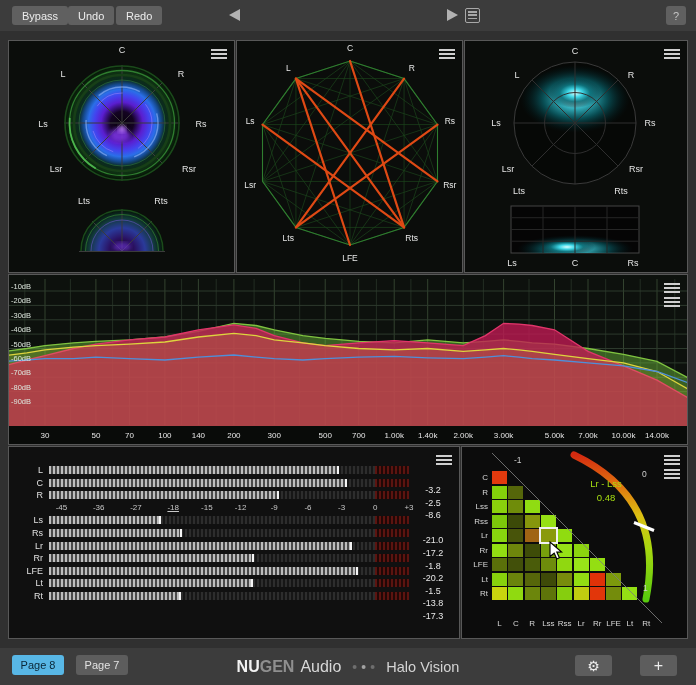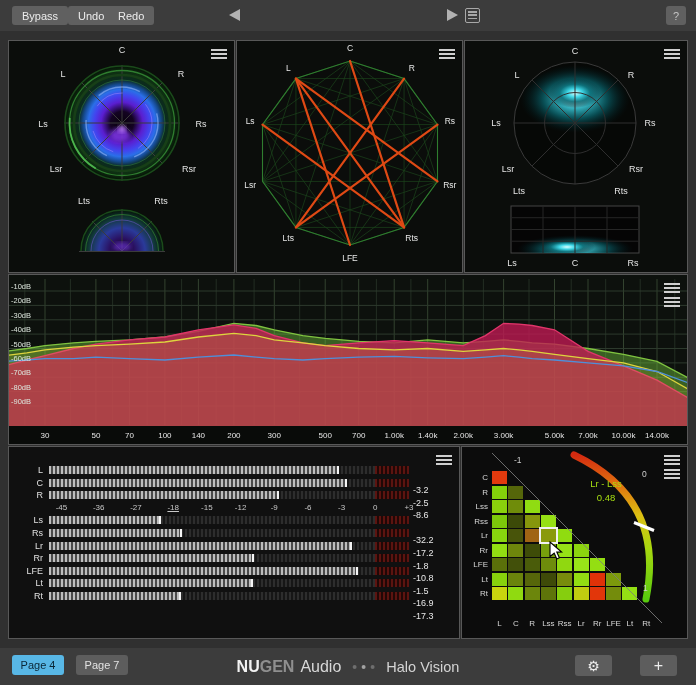--- a/index.html
+++ b/index.html
@@ -31,21 +31,21 @@
 .spec-ylab{font:7.5px "Liberation Sans",sans-serif;fill:#dde6dd;}
 .spec-xlab{font:8px "Liberation Sans",sans-serif;fill:#e6e6e6;}
 
 #meter-rows{position:absolute;left:0;top:0;right:0;bottom:0;padding:17px 6px 0 4px;}
 .m-row{display:flex;align-items:center;height:12.55px;}
 .m-label{width:36px;text-align:right;padding-right:6px;font-size:9px;color:#e0e0e0;flex:none;}
 .m-bar{position:relative;flex:1;height:8px;background:repeating-linear-gradient(90deg,#2d2d2d 0 2px,#161616 2px 4px);}
 .m-red{position:absolute;right:0;top:0;bottom:0;width:9.4%;background:repeating-linear-gradient(90deg,#5c1410 0 2px,#200806 2px 4px);}
 .m-fill{position:absolute;left:0;top:0;bottom:0;background:repeating-linear-gradient(90deg,#bdbdbd 0 2px,#4a4a4a 2px 4px);}
 .m-peak{position:absolute;top:0;bottom:0;width:2px;background:#f4f4f4;}
-.m-value{width:44px;text-align:left;font-size:9px;color:#e8e8e8;padding-left:4px;flex:none;margin-top:40px;}
+.m-value{width:44px;text-align:center;font-size:9px;color:#e8e8e8;padding-left:4px;flex:none;margin-top:40px;}
 .m-scale{position:relative;flex:1;height:100%;}
 .m-tick{position:absolute;top:1px;transform:translateX(-50%);font-size:8px;color:#c8c8c8;}
 
 #corr-matrix{position:absolute;left:0;top:0;right:0;bottom:0;}
 .corr-cell{position:absolute;width:15px;height:13px;}
 .corr-cell.hl{outline:2px solid #f0f0f0;z-index:5;}
 .corr-rowlab{position:absolute;width:26px;text-align:right;font-size:8px;color:#d8d8d8;}
 .corr-collab{position:absolute;transform:translateX(-50%);font-size:8px;color:#d8d8d8;top:172px;}
 .corr-overlay{position:absolute;left:0;top:0;pointer-events:none;z-index:6;}
 .corr-tick{position:absolute;font-size:8.5px;color:#cfcfcf;z-index:7;}
@@ -67,21 +67,21 @@
 .icon-btn{position:absolute;top:7px;height:21px;width:37px;border:none;border-radius:3px;background:#5d5d5d;color:#ececec;font-size:14px;font-family:inherit;cursor:pointer;}
 #gear-btn{left:575px;}
 #plus-btn{left:640px;font-size:16px;}
 </style>
 </head>
 <body>
 
 <div class="toolbar">
   <button class="tb-btn" style="left:12px">Bypass</button>
   <button class="tb-btn" style="left:68px">Undo</button>
-  <button class="tb-btn" style="left:108px">Redo</button>
+  <button class="tb-btn" style="left:116px">Redo</button>
   <div class="tri-left"></div>
   <div class="tri-right"></div>
   <div class="list-icon">
       <i></i>
       <i></i>
       <i></i>
     </div>
   <button class="tb-btn help">?</button>
 </div>
 
@@ -454,21 +454,21 @@
           </div>
           <div class="m-value"></div>
         </div>
         <div class="m-row">
           <div class="m-label">Ls</div>
           <div class="m-bar">
             <div class="m-red"></div>
             <div class="m-fill" style="width: 31.05%;"></div>
             <div class="m-peak" style="left: calc(31.05% - 2px);"></div>
           </div>
-          <div class="m-value">-32.2</div>
+          <div class="m-value">-21.0</div>
         </div>
         <div class="m-row">
           <div class="m-label">Rs</div>
           <div class="m-bar">
             <div class="m-red"></div>
             <div class="m-fill" style="width: 37%;"></div>
             <div class="m-peak" style="left: calc(37% - 2px);"></div>
           </div>
           <div class="m-value">-17.2</div>
         </div>
@@ -481,39 +481,39 @@
           </div>
           <div class="m-value">-1.8</div>
         </div>
         <div class="m-row">
           <div class="m-label">Rr</div>
           <div class="m-bar">
             <div class="m-red"></div>
             <div class="m-fill" style="width: 56.96%;"></div>
             <div class="m-peak" style="left: calc(56.96% - 2px);"></div>
           </div>
-          <div class="m-value">-10.8</div>
+          <div class="m-value">-20.2</div>
         </div>
         <div class="m-row">
           <div class="m-label">LFE</div>
           <div class="m-bar">
             <div class="m-red"></div>
             <div class="m-fill" style="width: 85.96%;"></div>
             <div class="m-peak" style="left: calc(85.96% - 2px);"></div>
           </div>
           <div class="m-value">-1.5</div>
         </div>
         <div class="m-row">
           <div class="m-label">Lt</div>
           <div class="m-bar">
             <div class="m-red"></div>
             <div class="m-fill" style="width: 56.65%;"></div>
             <div class="m-peak" style="left: calc(56.65% - 2px);"></div>
           </div>
-          <div class="m-value">-16.9</div>
+          <div class="m-value">-13.8</div>
         </div>
         <div class="m-row">
           <div class="m-label">Rt</div>
           <div class="m-bar">
             <div class="m-red"></div>
             <div class="m-fill" style="width: 36.68%;"></div>
             <div class="m-peak" style="left: calc(36.68% - 2px);"></div>
           </div>
           <div class="m-value">-17.3</div>
         </div>
@@ -619,21 +619,21 @@
         <i></i>
         <i></i>
         <i></i>
         <i></i>
         <i></i>
       </div>
   </div>
 </div>
 
 <div class="footer">
-  <button class="page-btn" id="page1">Page 4</button>
+  <button class="page-btn" id="page1">Page 8</button>
   <button class="page-btn" id="page2">Page 7</button>
   <div class="brand">
     <span class="nu">NU</span>
       <span class="gen">GEN</span>
       <span class="audio">Audio</span>
     <span class="dots">
         <span class="dot"></span>
         <span class="dot mid"></span>
         <span class="dot"></span>
       </span>

